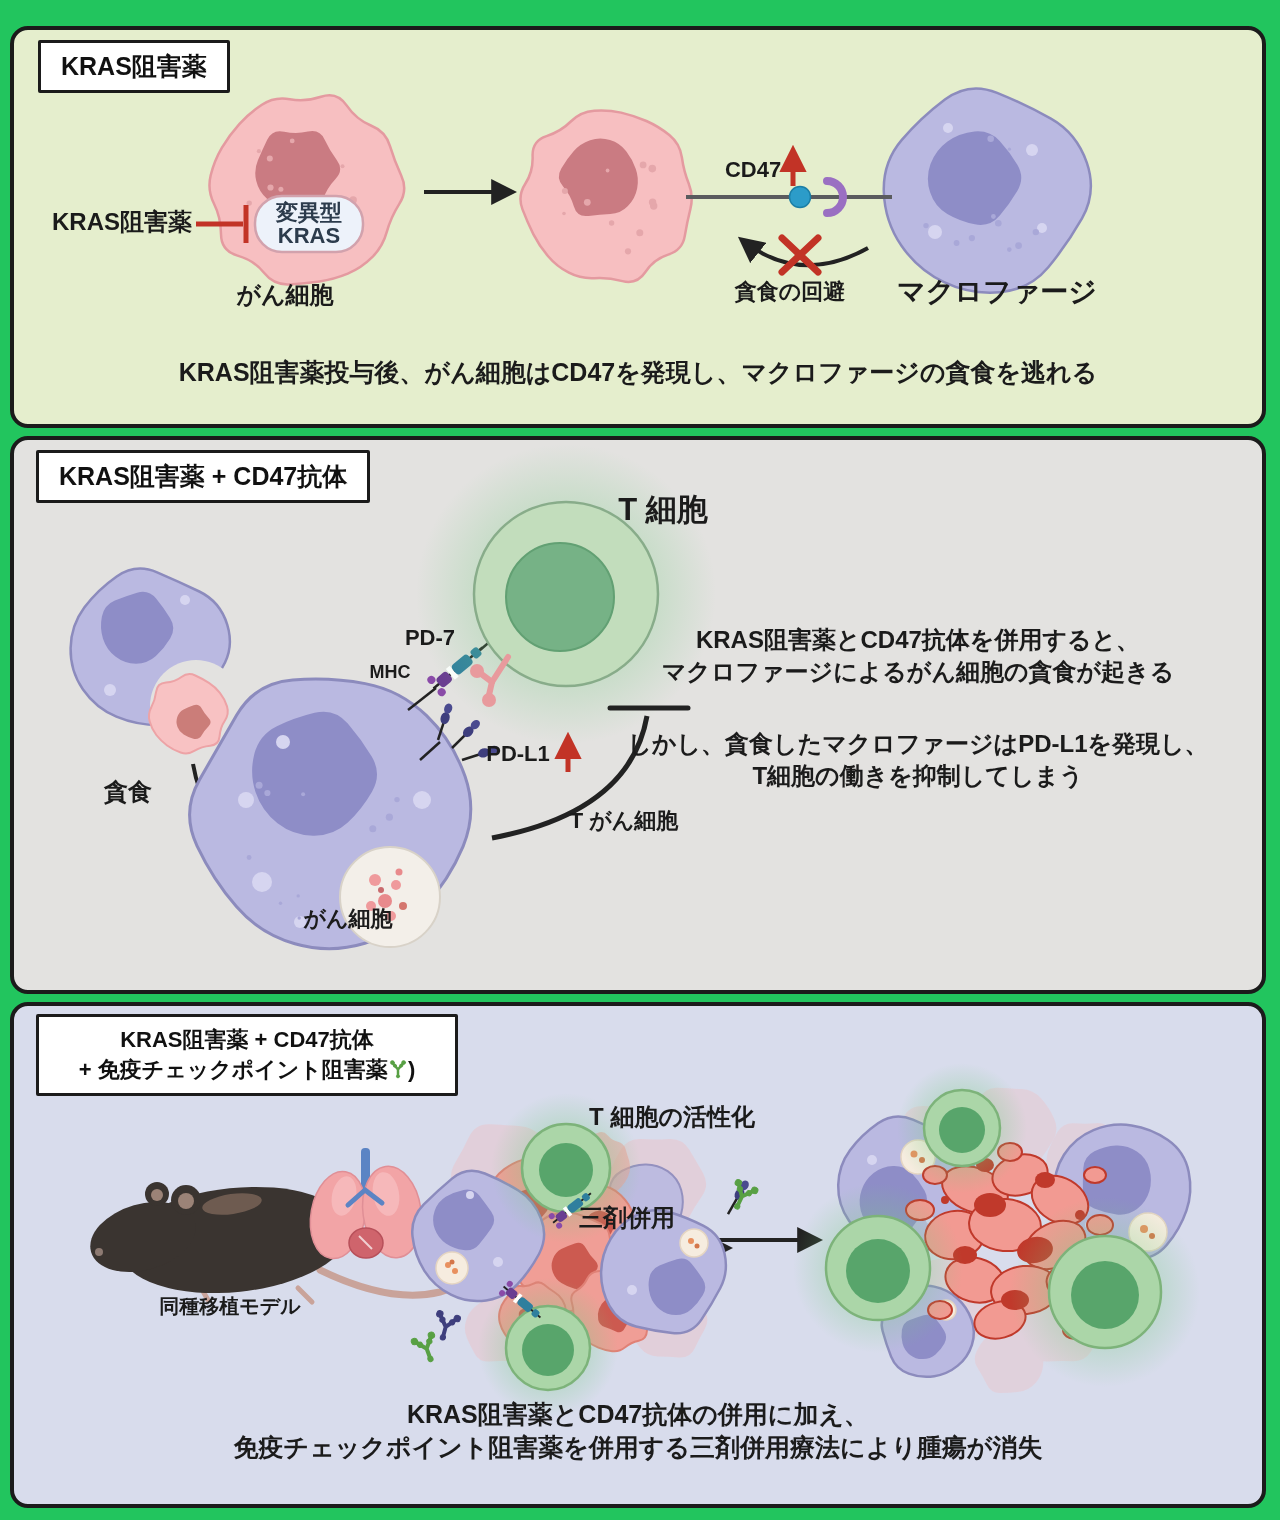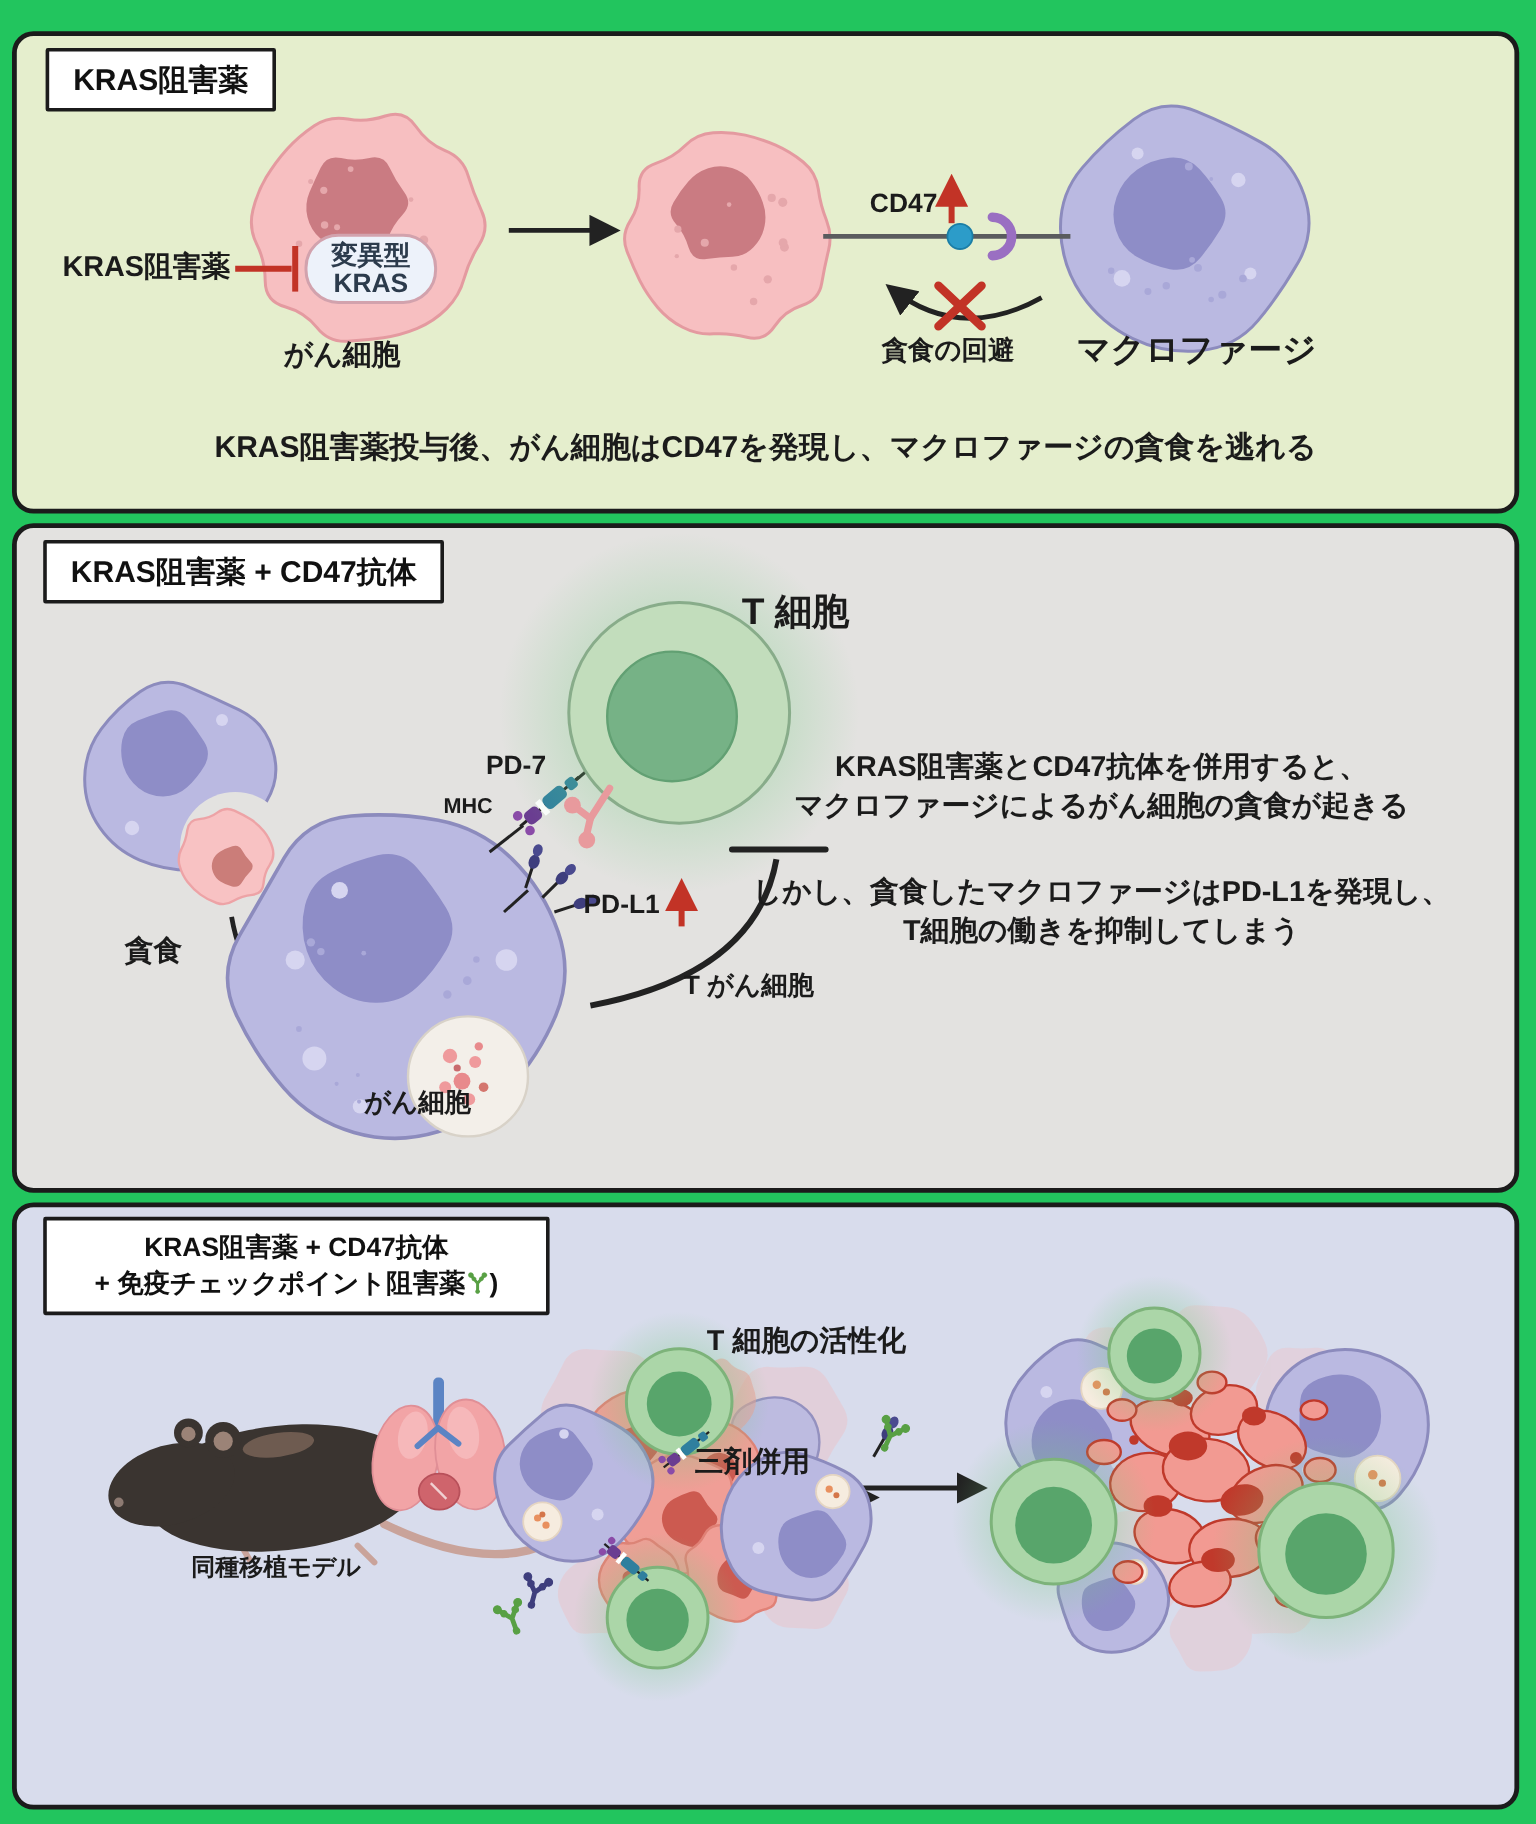--- a/index.html
+++ b/index.html
@@ -419,14 +419,18 @@
 
   <div class="titlebox tb3">
     <div>KRAS阻害薬 + CD47抗体</div>
     <div><span>+ 免疫チェックポイント阻害薬</span><svg class="abicon" width="20" height="22" viewBox="-12 -10 24 30">
           <use href="#ab" color="#58a044" transform="scale(0.85)"></use>
         </svg><span>)</span></div>
   </div>
   <div class="lbl" style="left:230px;top:1306px;font-size:20px;">同種移植モデル</div>
   <div class="lbl" style="left:627px;top:1218px;font-size:24px;">三剤併用</div>
   <div class="lbl" style="left:672px;top:1117px;font-size:24px;">T 細胞の活性化</div>
+  <div class="cap cap3">
+    <div>KRAS阻害薬とCD47抗体の併用に加え、</div>
+    <div>免疫チェックポイント阻害薬を併用する三剤併用療法により腫瘍が消失</div>
+  </div>
 
 </div>
 
 </body></html>

